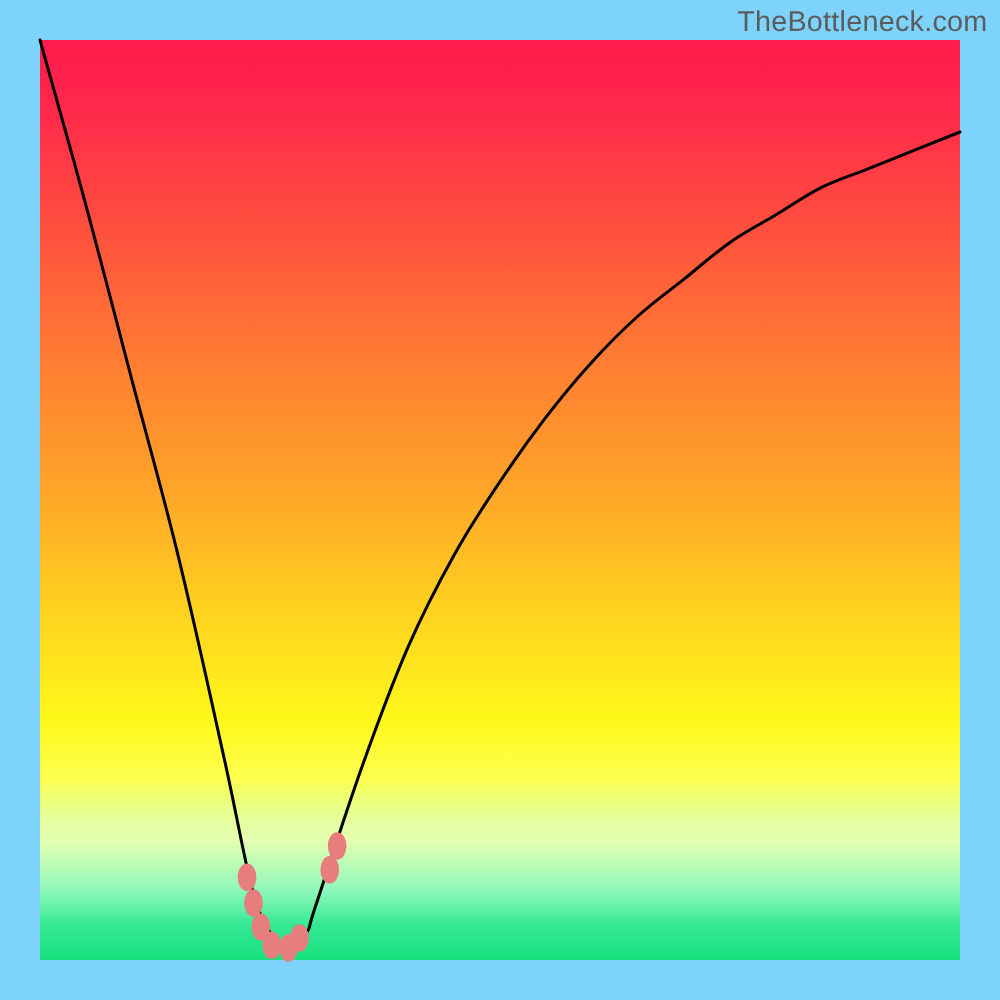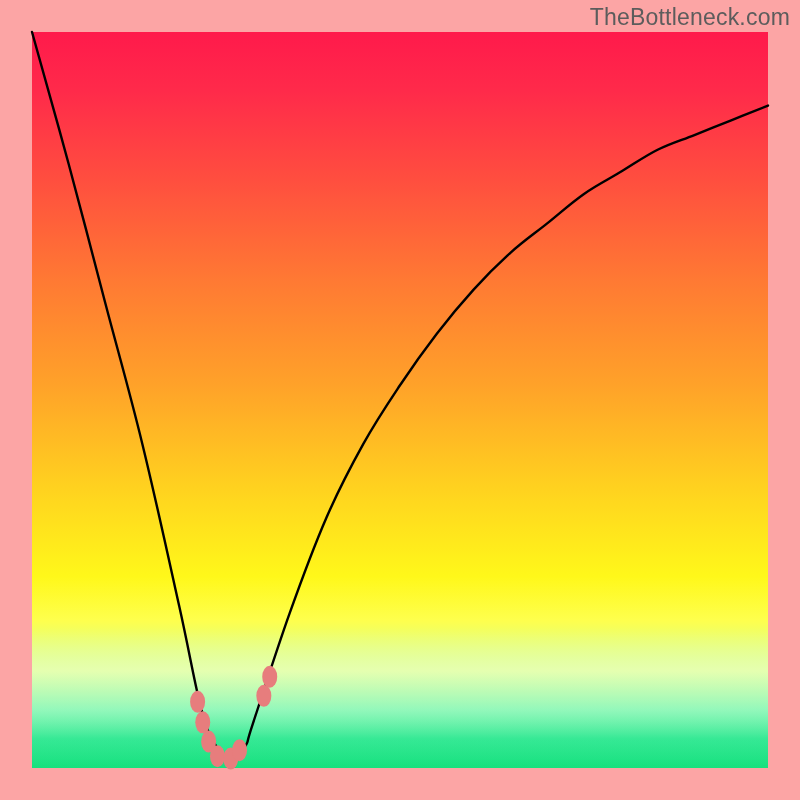--- a/index.html
+++ b/index.html
@@ -10,21 +10,21 @@
     background: #000;
     overflow: hidden;
     font-family: Arial, Helvetica, sans-serif;
   }
   .frame {
     position: absolute;
     top: 0;
     left: 0;
     width: 800px;
     height: 800px;
-    background: #fca5a5;
+    background: #7dd3fc;
   }
   .plot {
     position: absolute;
     top: 32px;
     left: 32px;
     width: 736px;
     height: 736px;
     background: linear-gradient(to bottom,
       #ff1a4b 0%,
       #ff2a4a 8%,

